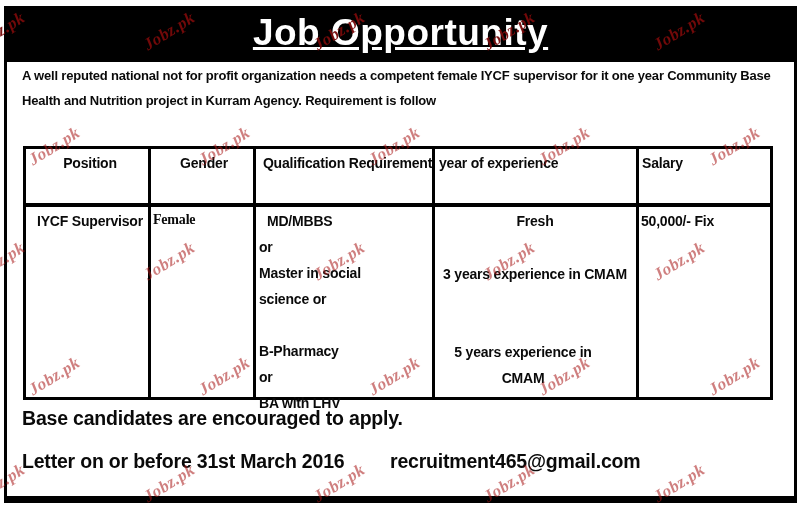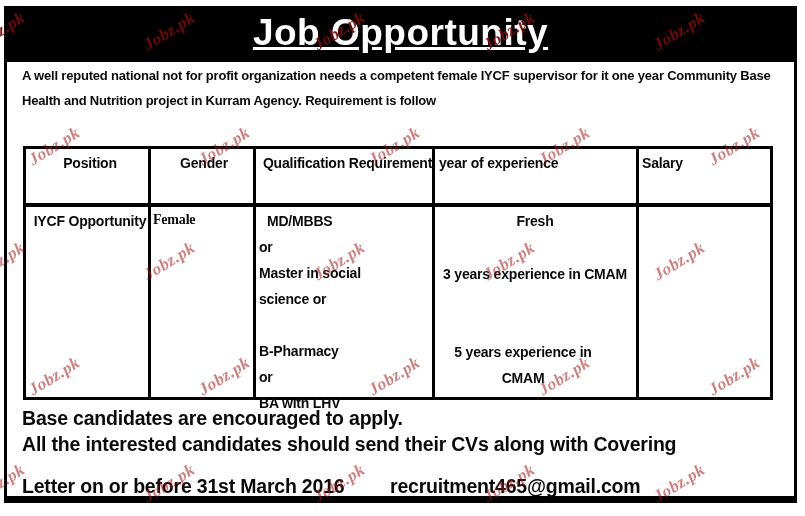--- a/index.html
+++ b/index.html
@@ -210,41 +210,41 @@
     <div class="vrule" style="left:230px;"></div>
     <div class="vrule" style="left:409px;"></div>
     <div class="vrule" style="left:613px;"></div>
 
     <div class="cell hd center" style="left:8px; width:118px;">Position</div>
     <div class="cell hd center" style="left:130px; width:102px;">Gender</div>
     <div class="cell hd" style="left:416px;">year of experience</div>
     <div class="cell hd wrap center" style="left:232px; width:185px;">Qualification Requirement</div>
     <div class="cell hd" style="left:619px;">Salary</div>
 
-    <div class="cell wrap center" style="left:6px; top:63px; width:122px; line-height:25px;">IYCF Opportunity</div>
+    <div class="cell wrap center" style="left:6px; top:63px; width:122px; line-height:25px;">IYCF Supervisor</div>
 
     <div class="cell" style="left:130px; top:62px;font-family:Liberation Serif, serif;">Female</div>
 
     <div class="cell" style="left:236px; top:63px;margin-left:8px;">MD/MBBS</div>
     <div class="cell" style="left:236px; top:89px;">or</div>
     <div class="cell" style="left:236px; top:115px;">Master in social</div>
     <div class="cell" style="left:236px; top:141px;">science or</div>
     <div class="cell" style="left:236px; top:193px;">B-Pharmacy</div>
     <div class="cell" style="left:236px; top:219px;">or</div>
     <div class="cell center" style="left:412px; top:63px; width:200px;">Fresh</div>
 
     <div class="cell" style="left:236px; top:245px;">BA with LHV</div>
     <div class="cell wrap center" style="left:412px; top:115px; width:200px; line-height:26px;">3 years experience in CMAM</div>
     <div class="cell wrap center" style="left:412px; top:193px; width:176px; line-height:26px;">5 years experience in CMAM</div>
 
+    <div class="cell" style="left:618px; top:63px;">50,000/- Fix</div>
   </div>
 
   <div class="footer">
     <div>Base candidates are encouraged to apply.</div>
-    <div>All the interested candidates should send their CVs along with Covering</div>
     <div class="footer-last">
       <span class="date-part">Letter on or before 31st March 2016</span>
       <span class="email-part">recruitment465@gmail.com</span>
     </div>
   </div>
 
   <div class="bottom-bar"></div>
 
   <div id="watermarks">
       <div class="wm dark" style="left: -30px; top: 38px;">Jobz.pk</div>

